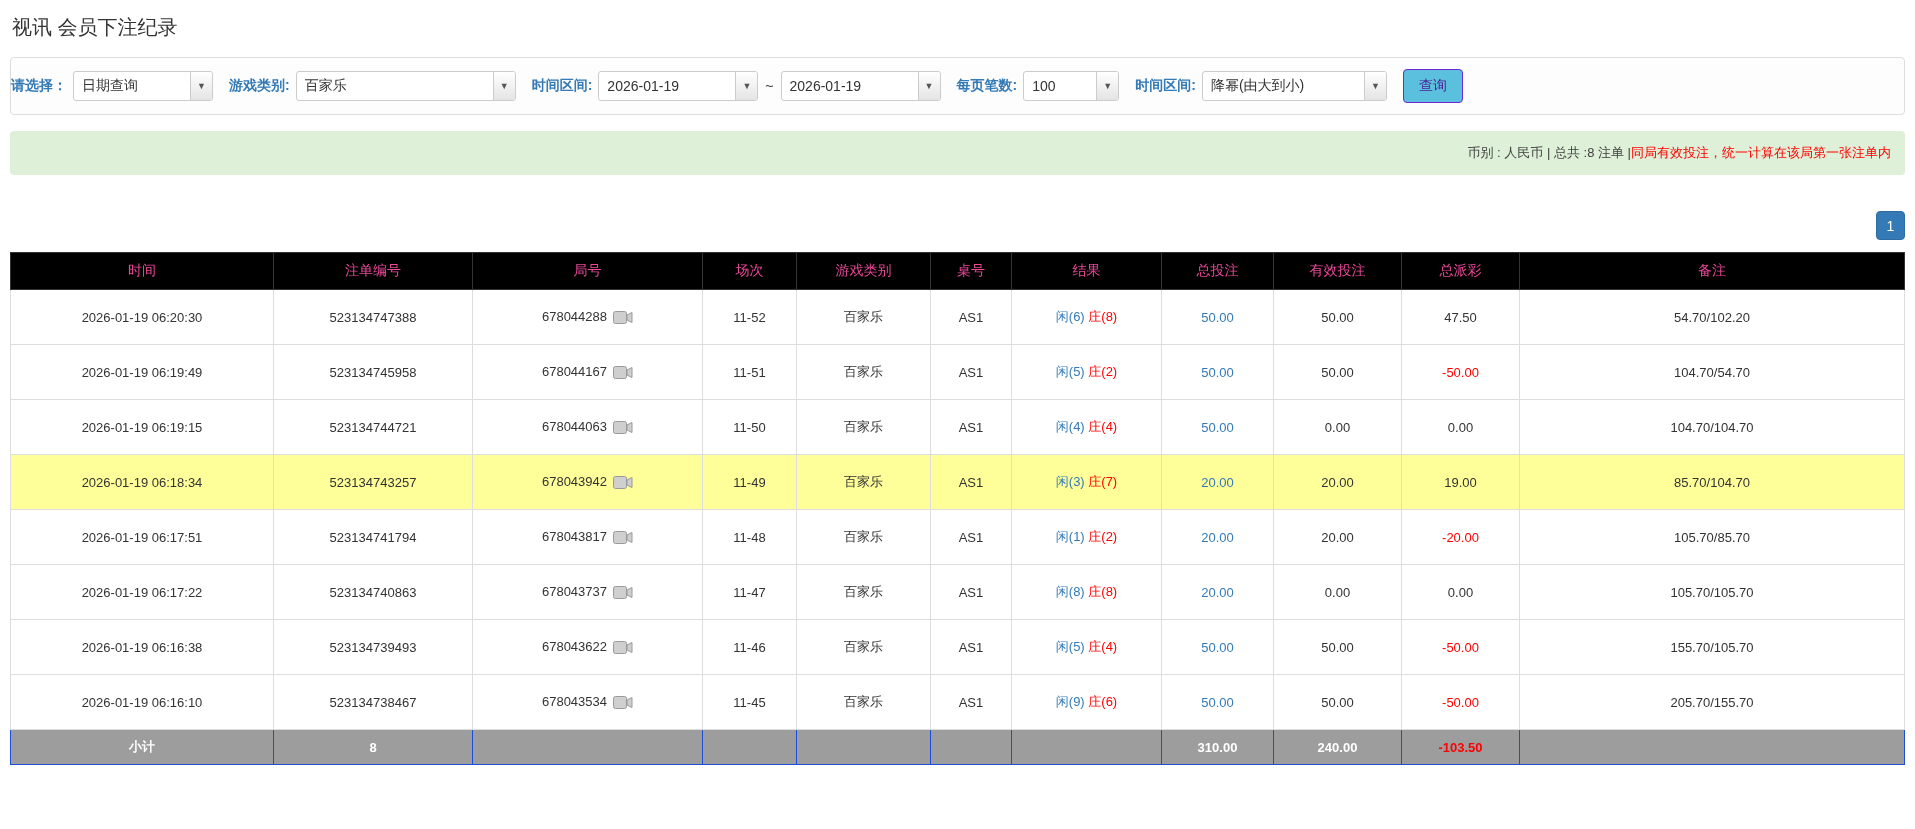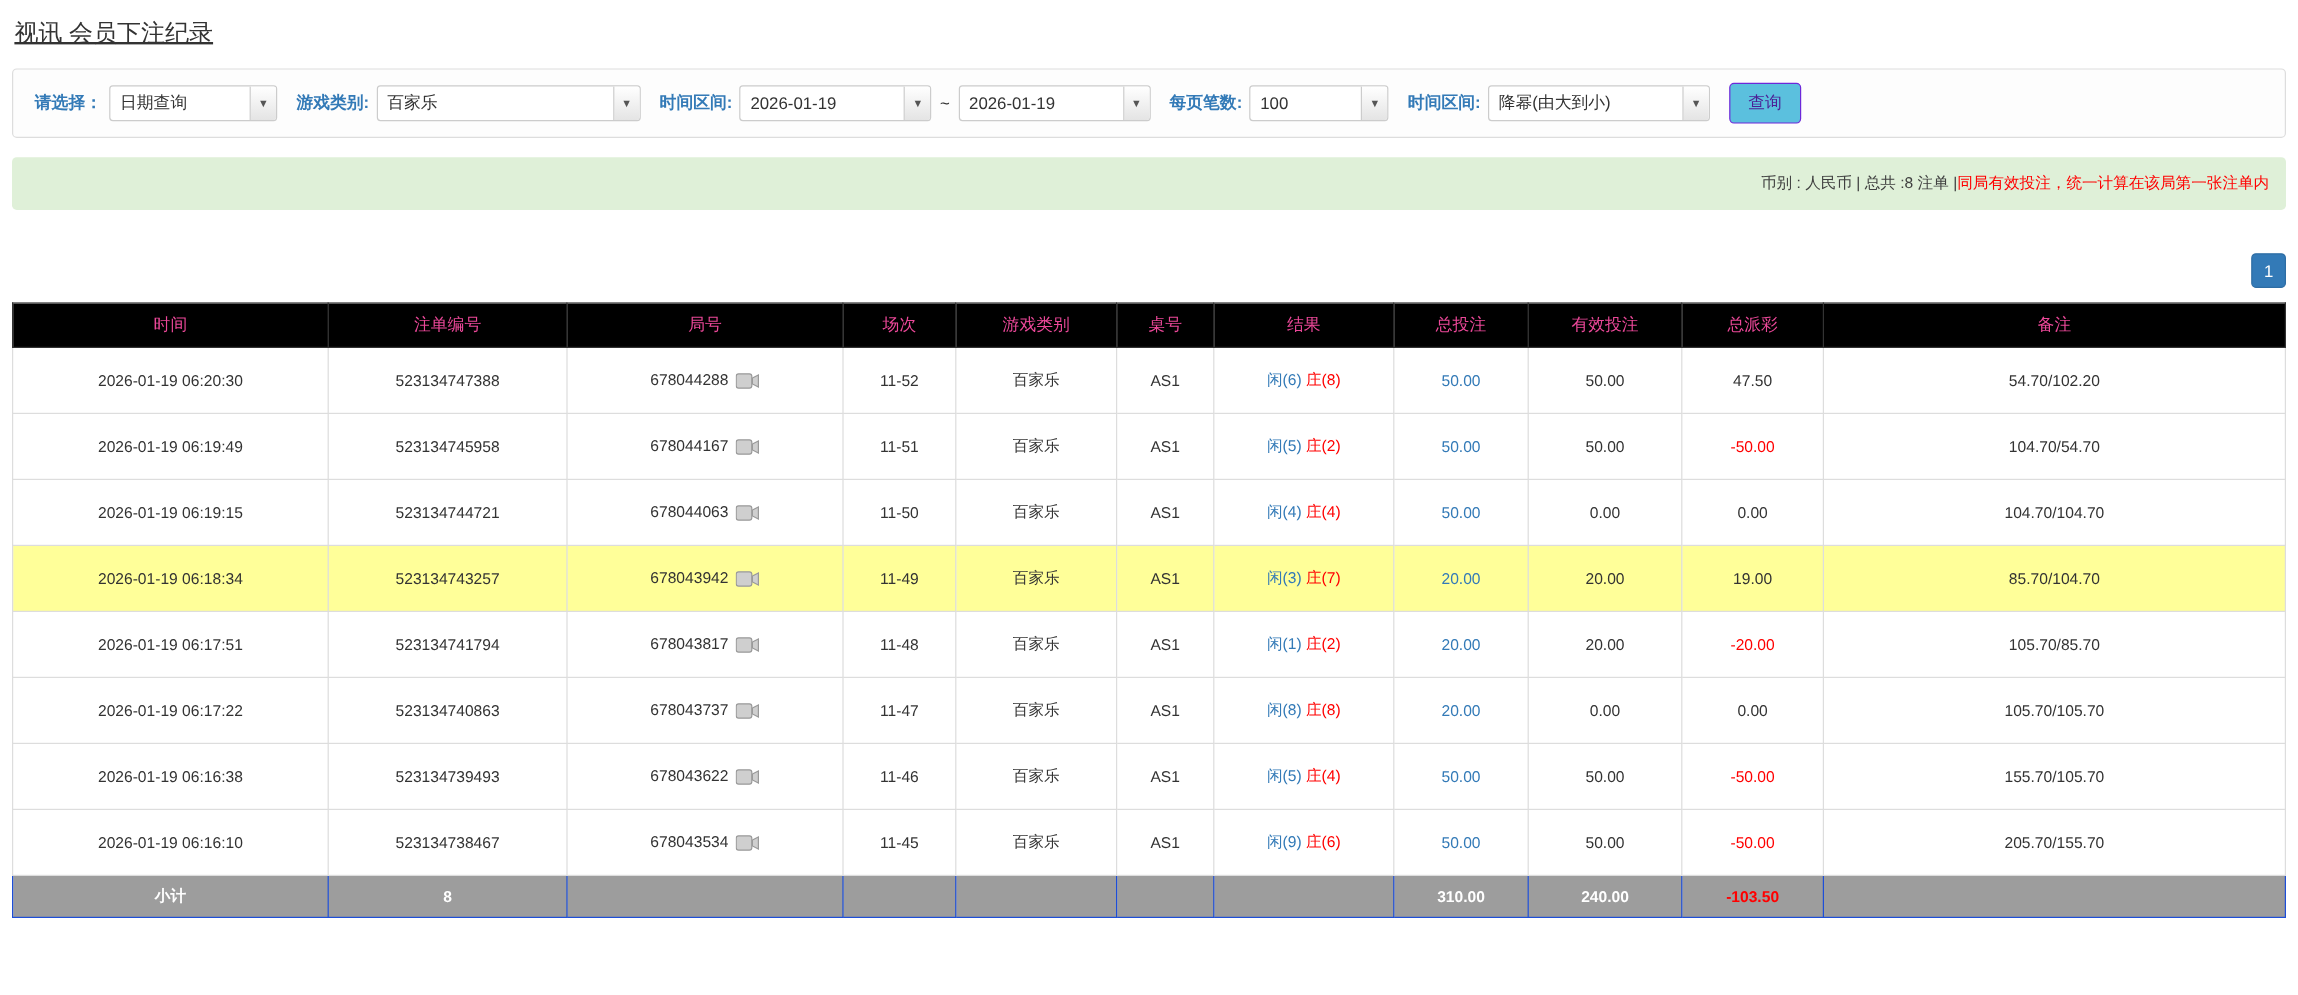--- a/index.html
+++ b/index.html
@@ -1,24 +1,24 @@
 <!DOCTYPE html>
 <html style="--accent-blue: #337ab7; --link-blue: #337ab7; --info-button: #5bc0de; --header-bg: #000000; --footer-bg: #9d9d9d; --highlight-row: #ffff99; --success-bg: #dff0d8; --negative-red: #ff0000;"><head>
 <meta charset="utf-8">
 <style>
   *{box-sizing:border-box;margin:0;padding:0;}
   body{
     width:1915px;height:829px;overflow:hidden;background:#fff;
     font-family:"Liberation Sans","DejaVu Sans",sans-serif;color:#333;
   }
   .container{padding:10px 10px 0 10px;}
-  .page-title{font-size:20px;font-weight:400;color:#333;margin:4px 0 16px 2px;text-decoration:underline;}
+  .page-title{font-size:20px;font-weight:400;color:#333;margin:4px 0 16px 2px;}
 
   
-  .filter-bar{display:flex;align-items:center;border:1px solid #ddd;background:#fdfdfd;border-radius:4px;padding:11px 18px;}
+  .filter-bar{display:flex;align-items:center;border:1px solid #ddd;background:#fdfdfd;border-radius:4px;padding:11px 0;}
   .fgroup{display:flex;align-items:center;margin-right:16px;}
   .filter-label{color:var(--accent-blue);font-weight:700;font-size:14px;margin-right:6px;white-space:nowrap;}
   .combo{display:flex;align-items:stretch;height:30px;border:1px solid #ccc;border-radius:3px;background:#fff;overflow:hidden;cursor:pointer;}
   .combo-value{display:flex;align-items:center;padding:0 8px;font-size:14px;color:#333;flex:1;white-space:nowrap;overflow:hidden;}
   .combo-arrow{width:22px;border-left:1px solid #ccc;background:linear-gradient(#ffffff,#e4e4e4);display:flex;align-items:center;justify-content:center;color:#555;font-size:9px;}
   .range-sep{margin:0 7px;font-size:14px;color:#333;}
   .btn-search{background:var(--info-button);border:1px solid #6d28d9;color:#4c1d95;font-size:14px;padding:7px 15px;border-radius:4px;cursor:pointer;}
 
   
   .summary-bar{display:flex;justify-content:flex-end;align-items:center;background:var(--success-bg);border-radius:4px;margin-top:16px;padding:13px 14px;font-size:13px;}
@@ -74,21 +74,21 @@
       </div>
       <span class="range-sep">~</span>
       <div class="combo" style="width:160px">
         <span class="combo-value">2026-01-19</span>
         <span class="combo-arrow">▼</span>
       </div>
     </div>
 
     <div class="fgroup">
       <span class="filter-label">每页笔数:</span>
-      <div class="combo" style="width:116px">
+      <div class="combo" style="width:96px">
         <span class="combo-value">100</span>
         <span class="combo-arrow">▼</span>
       </div>
     </div>
 
     <div class="fgroup">
       <span class="filter-label">时间区间:</span>
       <div class="combo" style="width:185px">
         <span class="combo-value">降幂(由大到小)</span>
         <span class="combo-arrow">▼</span>

